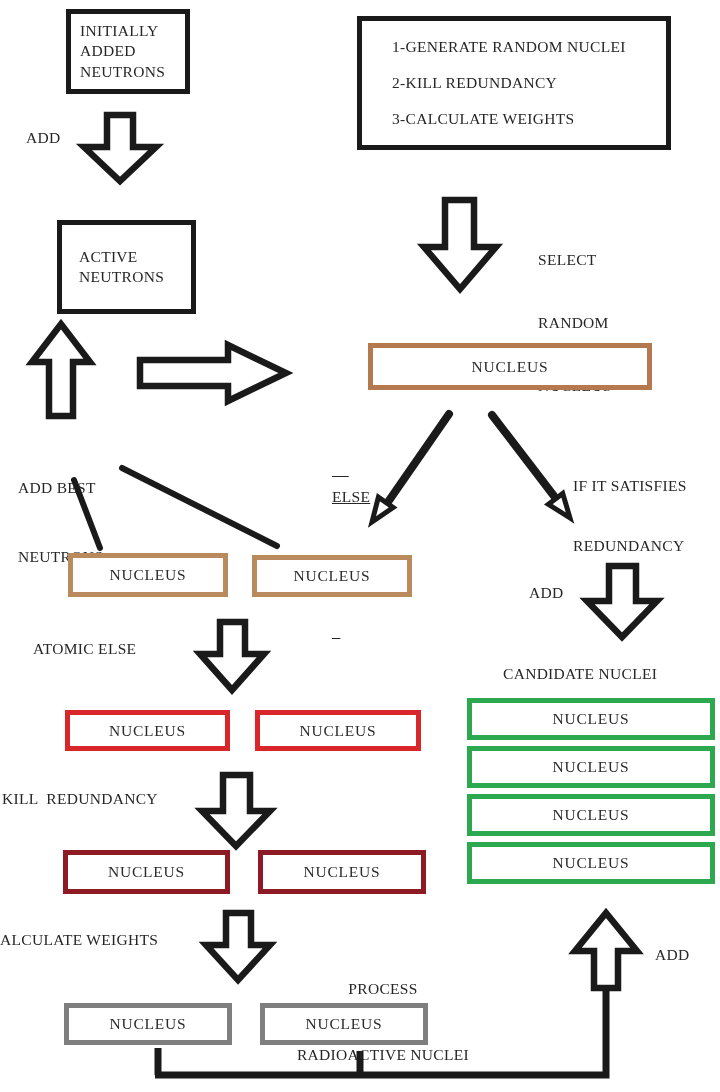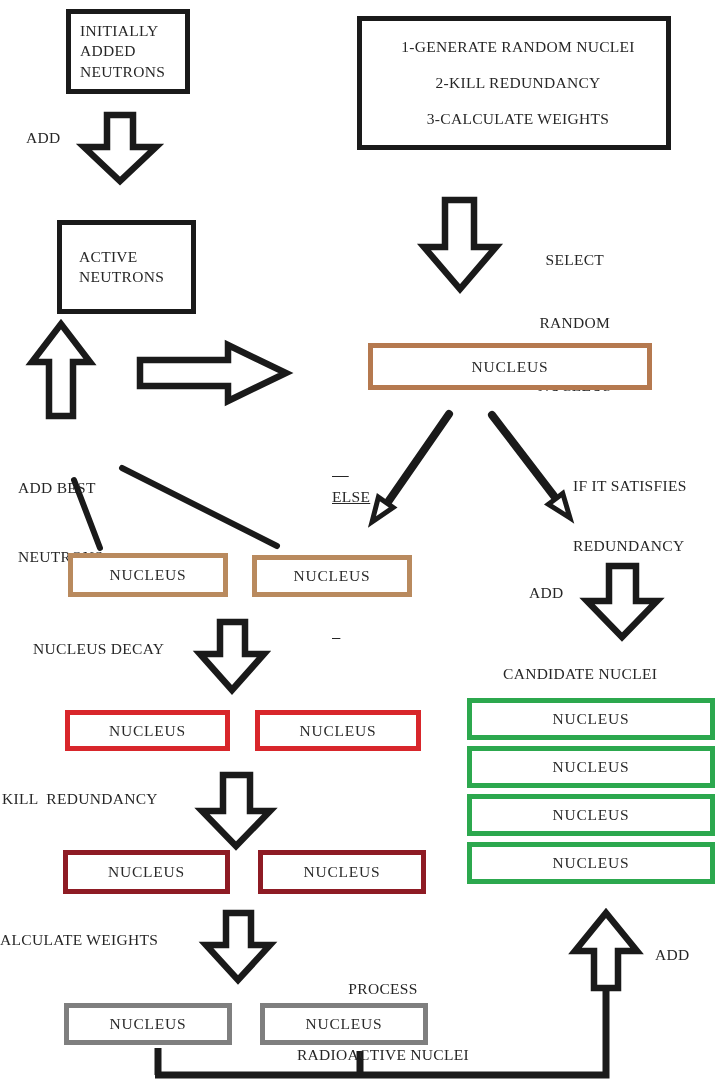--- a/index.html
+++ b/index.html
@@ -61,27 +61,27 @@
   </div>
 
   <div class="lbl" style="left:26px;top:128px;">ADD</div>
 
   <div class="box black col steps" style="left:57px;top:220px;width:139px;height:94px;padding-left:17px;">
     <span class="lbl" style="position:static">ACTIVE</span>
     <span class="lbl" style="position:static">NEUTRONS</span>
   </div>
 
   <div class="box black col steps" style="left:357px;top:16px;width:314px;height:134px;
-       padding-left:8px;justify-content:space-evenly;align-items:center;">
+       padding-left:30px;justify-content:space-evenly;align-items:flex-start;">
     <span class="lbl" style="position:static">1-GENERATE RANDOM NUCLEI</span>
     <span class="lbl" style="position:static">2-KILL REDUNDANCY</span>
     <span class="lbl" style="position:static">3-CALCULATE WEIGHTS</span>
   </div>
 
-  <div class="lbl" style="left:538px;top:207px;line-height:21px;text-align:center;">
+  <div class="lbl" style="left:538px;top:207px;line-height:21px;">
     <span style="display:block">SELECT</span>
     <span style="display:block">RANDOM</span>
     <span style="display:block">NUCLEUS</span>
   </div>
 
 
   <div class="lbl" style="left:18px;top:430px;line-height:23px;">
     <span style="display:block">ADD BEST</span>
     <span style="display:block">NEUTRONS</span>
   </div>
@@ -100,21 +100,21 @@
     <span class="nucleus">NUCLEUS</span>
   </div>
 
   <div class="box b-split" style="left:68px;top:553px;width:160px;height:44px;">
     <span class="nucleus">NUCLEUS</span>
   </div>
   <div class="box b-split" style="left:252px;top:555px;width:160px;height:42px;">
     <span class="nucleus">NUCLEUS</span>
   </div>
 
-  <div class="lbl" style="left:33px;top:639px;">NUCLEUS DECAY</div>
+  <div class="lbl" style="left:33px;top:639px;">ATOMIC ELSE</div>
 
   <div class="box b-decay" style="left:65px;top:710px;width:165px;height:41px;">
     <span class="nucleus">NUCLEUS</span>
   </div>
   <div class="box b-decay" style="left:255px;top:710px;width:166px;height:41px;">
     <span class="nucleus">NUCLEUS</span>
   </div>
 
   <div class="lbl" style="left:2px;top:789px;">KILL  REDUNDANCY</div>
 

